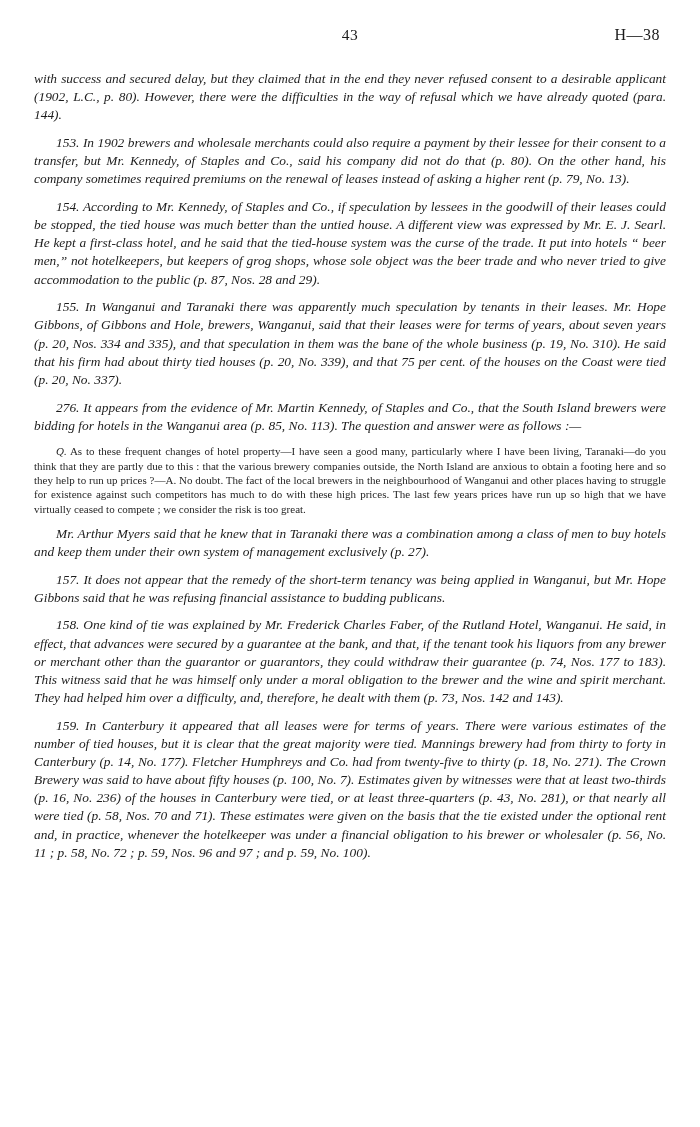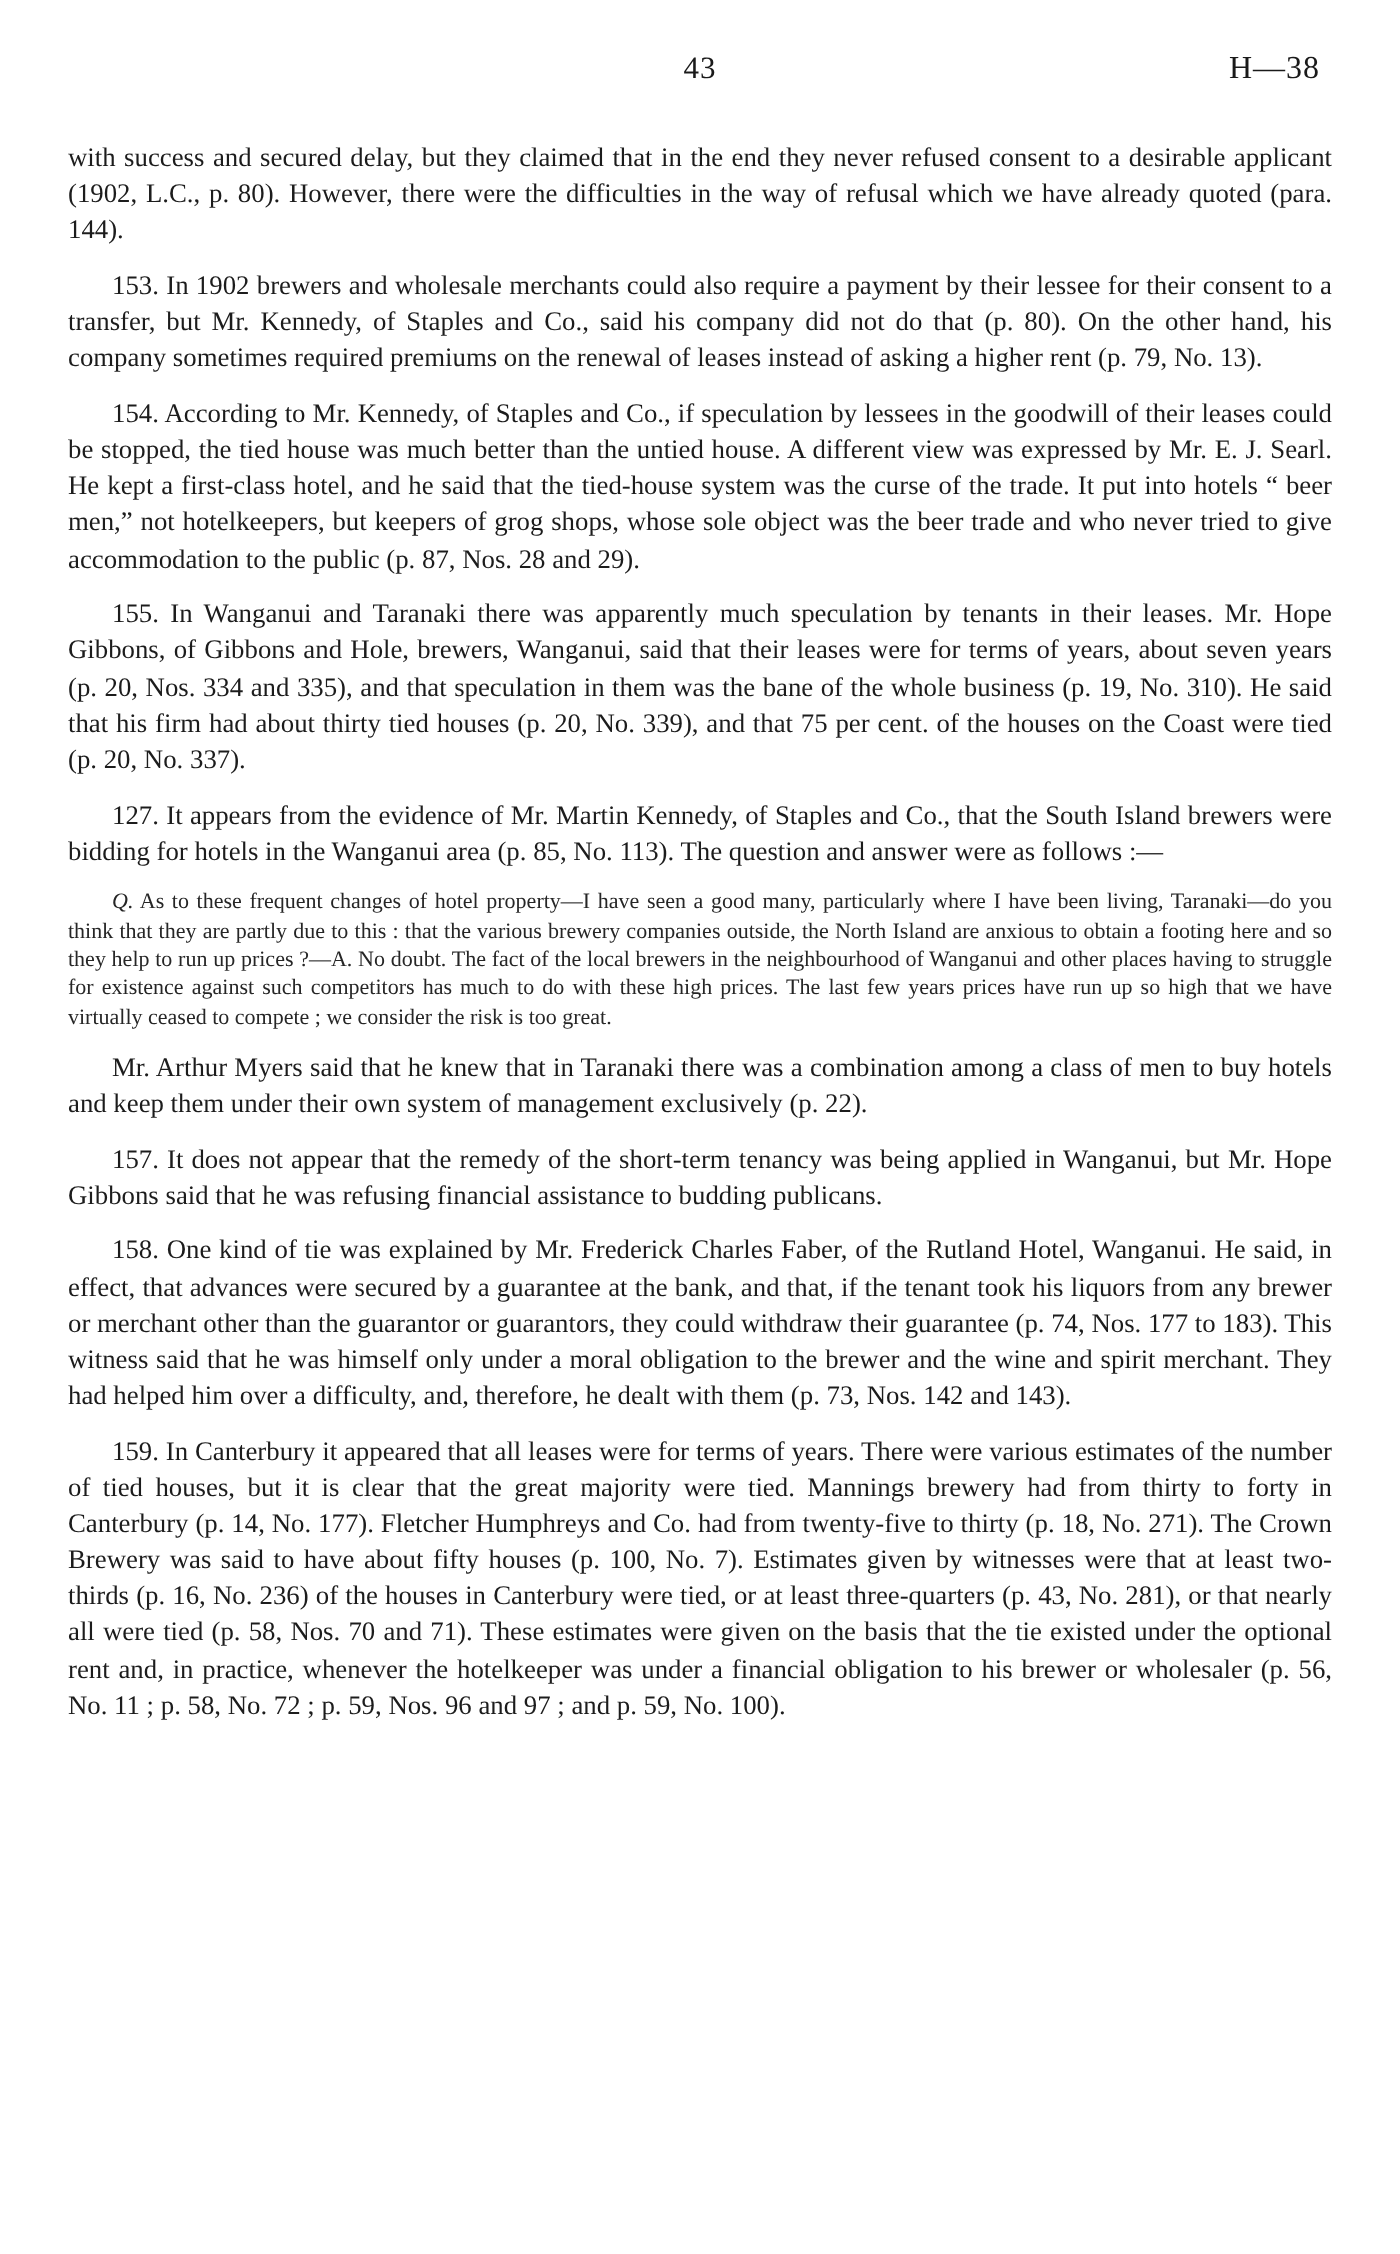--- a/index.html
+++ b/index.html
@@ -47,20 +47,21 @@
   .body-text {
     font-size: 13.4px;
     line-height: 1.355;
     text-align: justify;
     color: #1c1c1c;
   }
   p.para {
     margin: 0 0 9.5px 0;
     text-align: justify;
     text-justify: inter-word;
+    font-style: italic;
   }
   p.indent {
     text-indent: 22px;
   }
   p.noindent {
     text-indent: 0;
   }
   .quote {
     font-size: 11px;
     line-height: 1.3;
@@ -88,28 +89,28 @@
   <div class="body-text">
 
     <p class="para noindent">with success and secured delay, but they claimed that in the end they never refused consent to a desirable applicant (1902, L.C., p. 80).   However, there were the difficulties in the way of refusal which we have already quoted (para. 144).</p>
 
     <p class="para indent">153.  In 1902 brewers and wholesale merchants could also require a payment by their lessee for their consent to a transfer, but Mr. Kennedy, of Staples and Co., said his company did not do that (p. 80).   On the other hand, his company sometimes required premiums on the renewal of leases instead of asking a higher rent (p. 79, No. 13).</p>
 
     <p class="para indent">154.  According to Mr. Kennedy, of Staples and Co., if speculation by lessees in the goodwill of their leases could be stopped, the tied house was much better than the untied house.   A different view was expressed by Mr. E. J. Searl.   He kept a first-class hotel, and he said that the tied-house system was the curse of the trade.   It put into hotels “ beer men,” not hotelkeepers, but keepers of grog shops, whose sole object was the beer trade and who never tried to give accommodation to the public (p. 87, Nos. 28 and 29).</p>
 
     <p class="para indent">155.  In Wanganui and Taranaki there was apparently much speculation by tenants in their leases.   Mr. Hope Gibbons, of Gibbons and Hole, brewers, Wanganui, said that their leases were for terms of years, about seven years (p. 20, Nos. 334 and 335), and that speculation in them was the bane of the whole business (p. 19, No. 310).   He said that his firm had about thirty tied houses (p. 20, No. 339), and that 75 per cent. of the houses on the Coast were tied (p. 20, No. 337).</p>
 
-    <p class="para indent">127.  It appears from the evidence of Mr. Martin Kennedy, of Staples and Co., that the South Island brewers were bidding for hotels in the Wanganui area (p. 85, No. 113).  The question and answer were as follows :—</p>
+    <p class="para indent">276.  It appears from the evidence of Mr. Martin Kennedy, of Staples and Co., that the South Island brewers were bidding for hotels in the Wanganui area (p. 85, No. 113).  The question and answer were as follows :—</p>
 
     <div class="quote quote-indent">
       <span class="q-label">Q.</span>
       <span>As to these frequent changes of hotel property—I have seen a good many, particularly where I have been living, Taranaki—do you think that they are partly due to this :  that the various brewery companies outside, the North Island are anxious to obtain a footing here and so they help to run up prices ?—A. No doubt.  The fact of the local brewers in the neighbourhood of Wanganui and other places having to struggle for existence against such competitors has much to do with these high prices.  The last few years prices have run up so high that we have virtually ceased to compete ;  we consider the risk is too great.</span>
     </div>
 
-    <p class="para indent">Mr. Arthur Myers said that he knew that in Taranaki there was a combination among a class of men to buy hotels and keep them under their own system of management exclusively (p. 22).</p>
+    <p class="para indent">Mr. Arthur Myers said that he knew that in Taranaki there was a combination among a class of men to buy hotels and keep them under their own system of management exclusively (p. 27).</p>
 
     <p class="para indent">157.  It does not appear that the remedy of the short-term tenancy was being applied in Wanganui, but Mr. Hope Gibbons said that he was refusing financial assistance to budding publicans.</p>
 
     <p class="para indent">158.  One kind of tie was explained by Mr. Frederick Charles Faber, of the Rutland Hotel, Wanganui.   He said, in effect, that advances were secured by a guarantee at the bank, and that, if the tenant took his liquors from any brewer or merchant other than the guarantor or guarantors, they could withdraw their guarantee (p. 74, Nos. 177 to 183).   This witness said that he was himself only under a moral obligation to the brewer and the wine and spirit merchant.   They had helped him over a difficulty, and, therefore, he dealt with them (p. 73, Nos. 142 and 143).</p>
 
     <p class="para indent">159. In Canterbury it appeared that all leases were for terms of years.   There were various estimates of the number of tied houses, but it is clear that the great majority were tied.   Mannings brewery had from thirty to forty in Canterbury (p. 14, No. 177).  Fletcher Humphreys and Co. had from twenty-five to thirty (p. 18, No. 271).   The Crown Brewery was said to have about fifty houses (p. 100, No. 7).   Estimates given by witnesses were that at least two-thirds (p. 16, No. 236) of the houses in Canterbury were tied, or at least three-quarters (p. 43, No. 281), or that nearly all were tied (p. 58, Nos. 70 and 71).   These estimates were given on the basis that the tie existed under the optional rent and, in practice, whenever the hotelkeeper was under a financial obligation to his brewer or wholesaler (p. 56, No. 11 ;  p. 58, No. 72 ;  p. 59, Nos. 96 and 97 ;  and p. 59, No. 100).</p>
 
   </div>
 </div>
 

